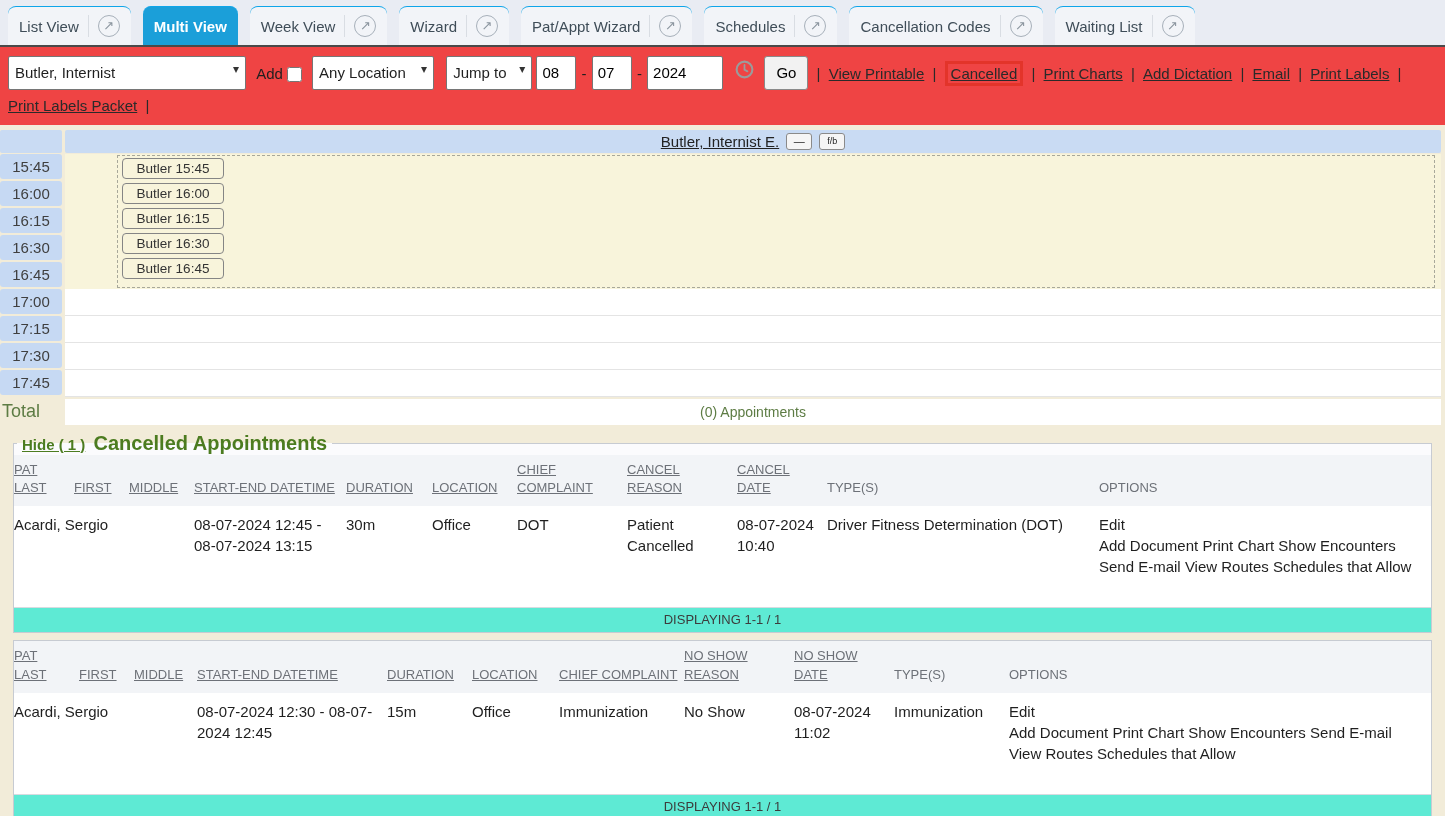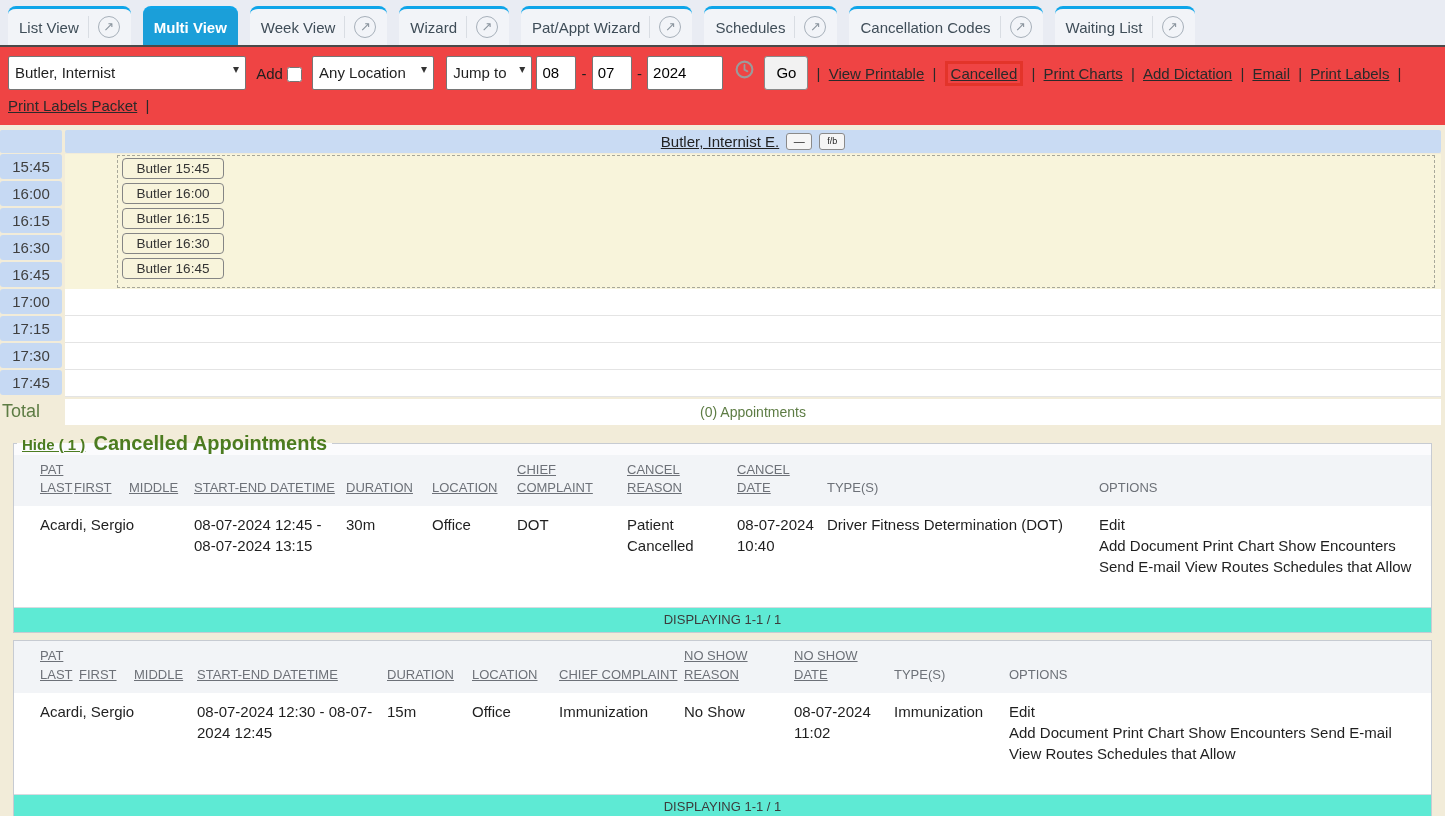--- a/index.html
+++ b/index.html
@@ -10,21 +10,21 @@
   }
   a { color:#222; }
 
   
   .tabbar {
     height:47px; background:#e9ecf3; border-bottom:2px solid #4a4a4a;
     display:flex; align-items:flex-end; padding-left:8px; gap:12px;
   }
   .tab {
     display:flex; align-items:center; height:39px; padding:0 11px;
-    background:#f2f4f8; border-top:3px solid #0ea5e9;
+    background:#f2f4f8; border-top:1px solid #0ea5e9;
     border-radius:8px 8px 0 0; cursor:pointer; color:#3f4d58; white-space:nowrap;
   }
   .tab.active { background:#1b9fd9; color:#fff; font-weight:bold; }
   .tab-sep { width:1px; height:22px; background:#d9dde3; margin:0 9px; }
   .tab-icon {
     width:22px; height:22px; border:1.5px solid #a7b0ba; border-radius:50%;
     color:#8b959f; font-size:13px; line-height:19px; text-align:center; flex:0 0 auto;
   }
 
   
@@ -105,21 +105,21 @@
 
   .grid { display:grid; }
   .grid.cancelled-cols { grid-template-columns:60px 55px 65px 152px 86px 85px 110px 110px 90px 272px minmax(0,1fr); }
   .grid.noshow-cols    { grid-template-columns:65px 55px 63px 190px 85px 87px 125px 110px 100px 115px minmax(0,1fr); }
   .thead { background:#f2f4f7; }
   .th {
     align-self:end; padding:6px 6px 8px 0; font-size:13px; color:#6d7178;
     text-decoration:underline; cursor:pointer; line-height:1.45;
   }
   .th.no-sort { text-decoration:none; cursor:default; }
-  .th.first, .td.first { padding-left:26px; }
+  .th.first, .td.first { padding-left:0; }
   .tbody { background:#fff; }
   .td { padding:8px 10px 6px 0; font-size:15px; line-height:1.4; min-height:0; }
   .td.name { grid-column:1 / span 3; }
   .row-cancelled .td { padding-bottom:30px; }
   .opt-edit { display:block; }
   .opt-link { cursor:pointer; }
   .sec-footer {
     background:#5eead4; border-top:1px solid #d8dbe0; text-align:center;
     font-size:13px; color:#3c3c3c; padding:4px 0 5px 0;
   }

